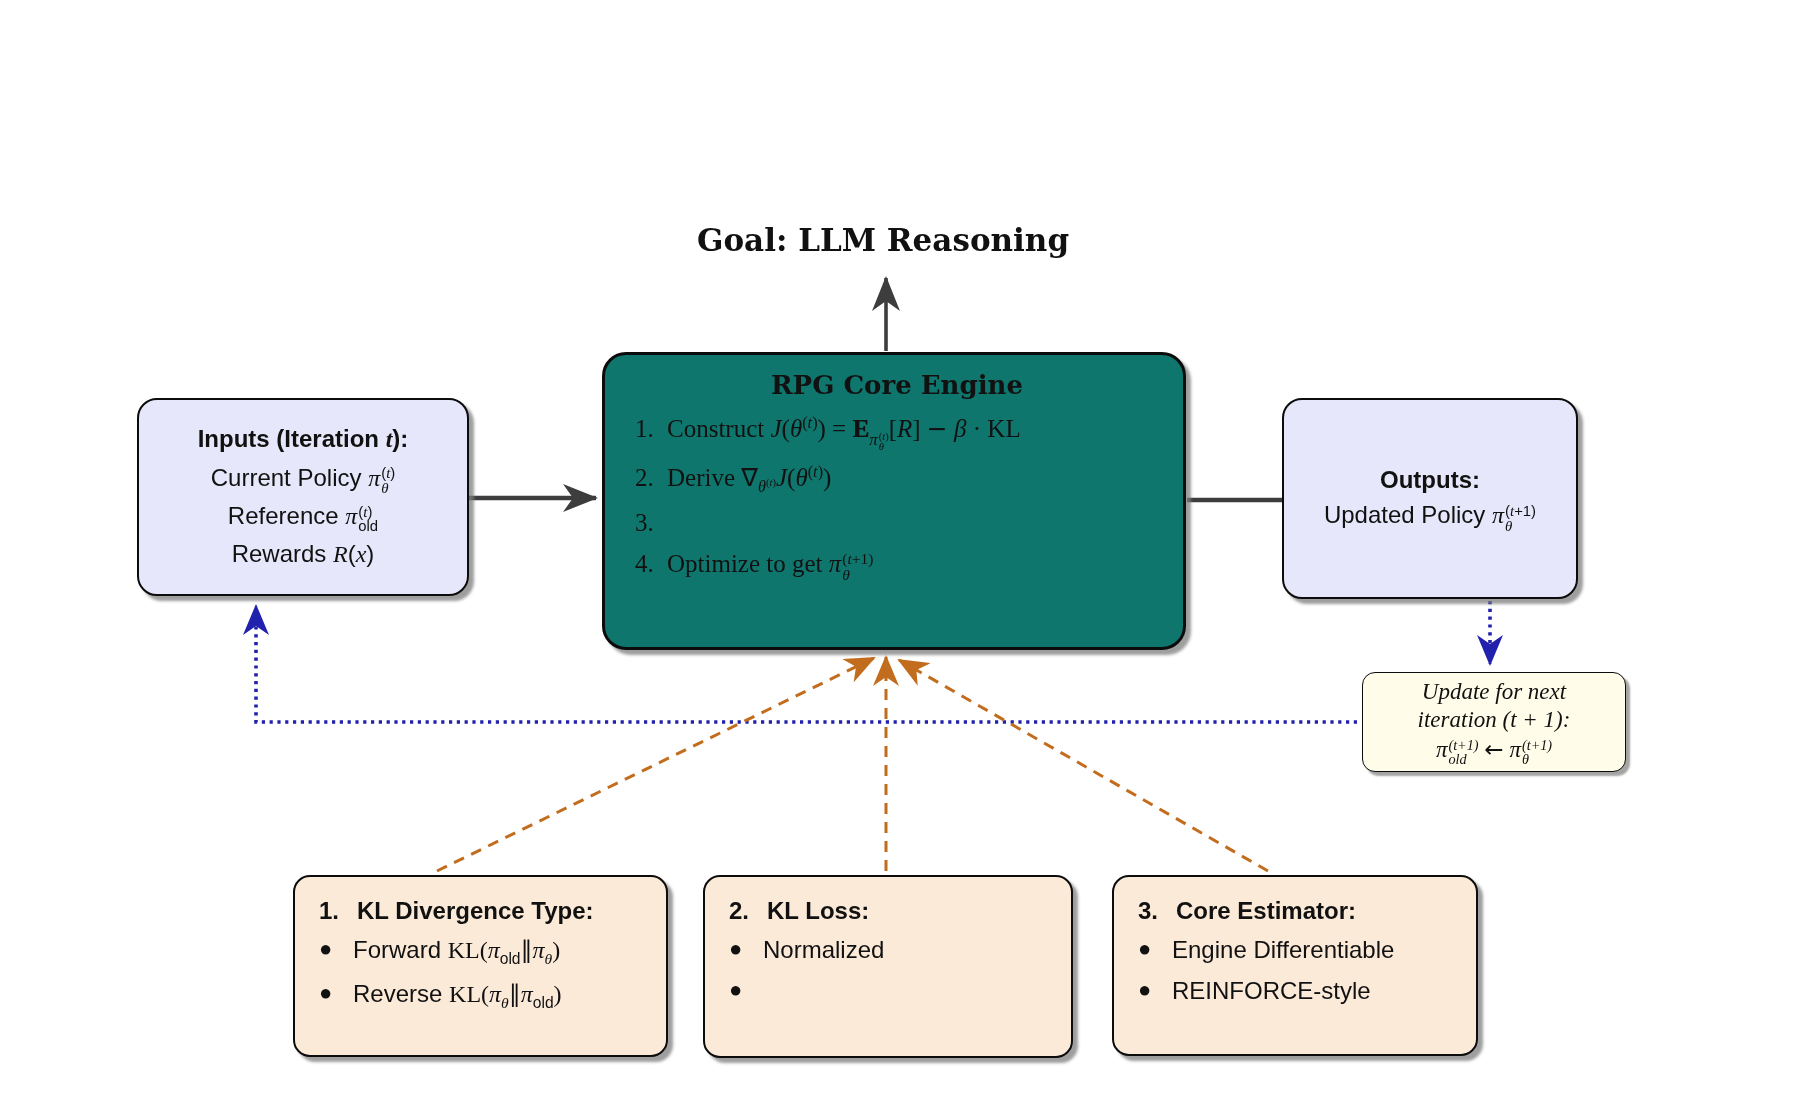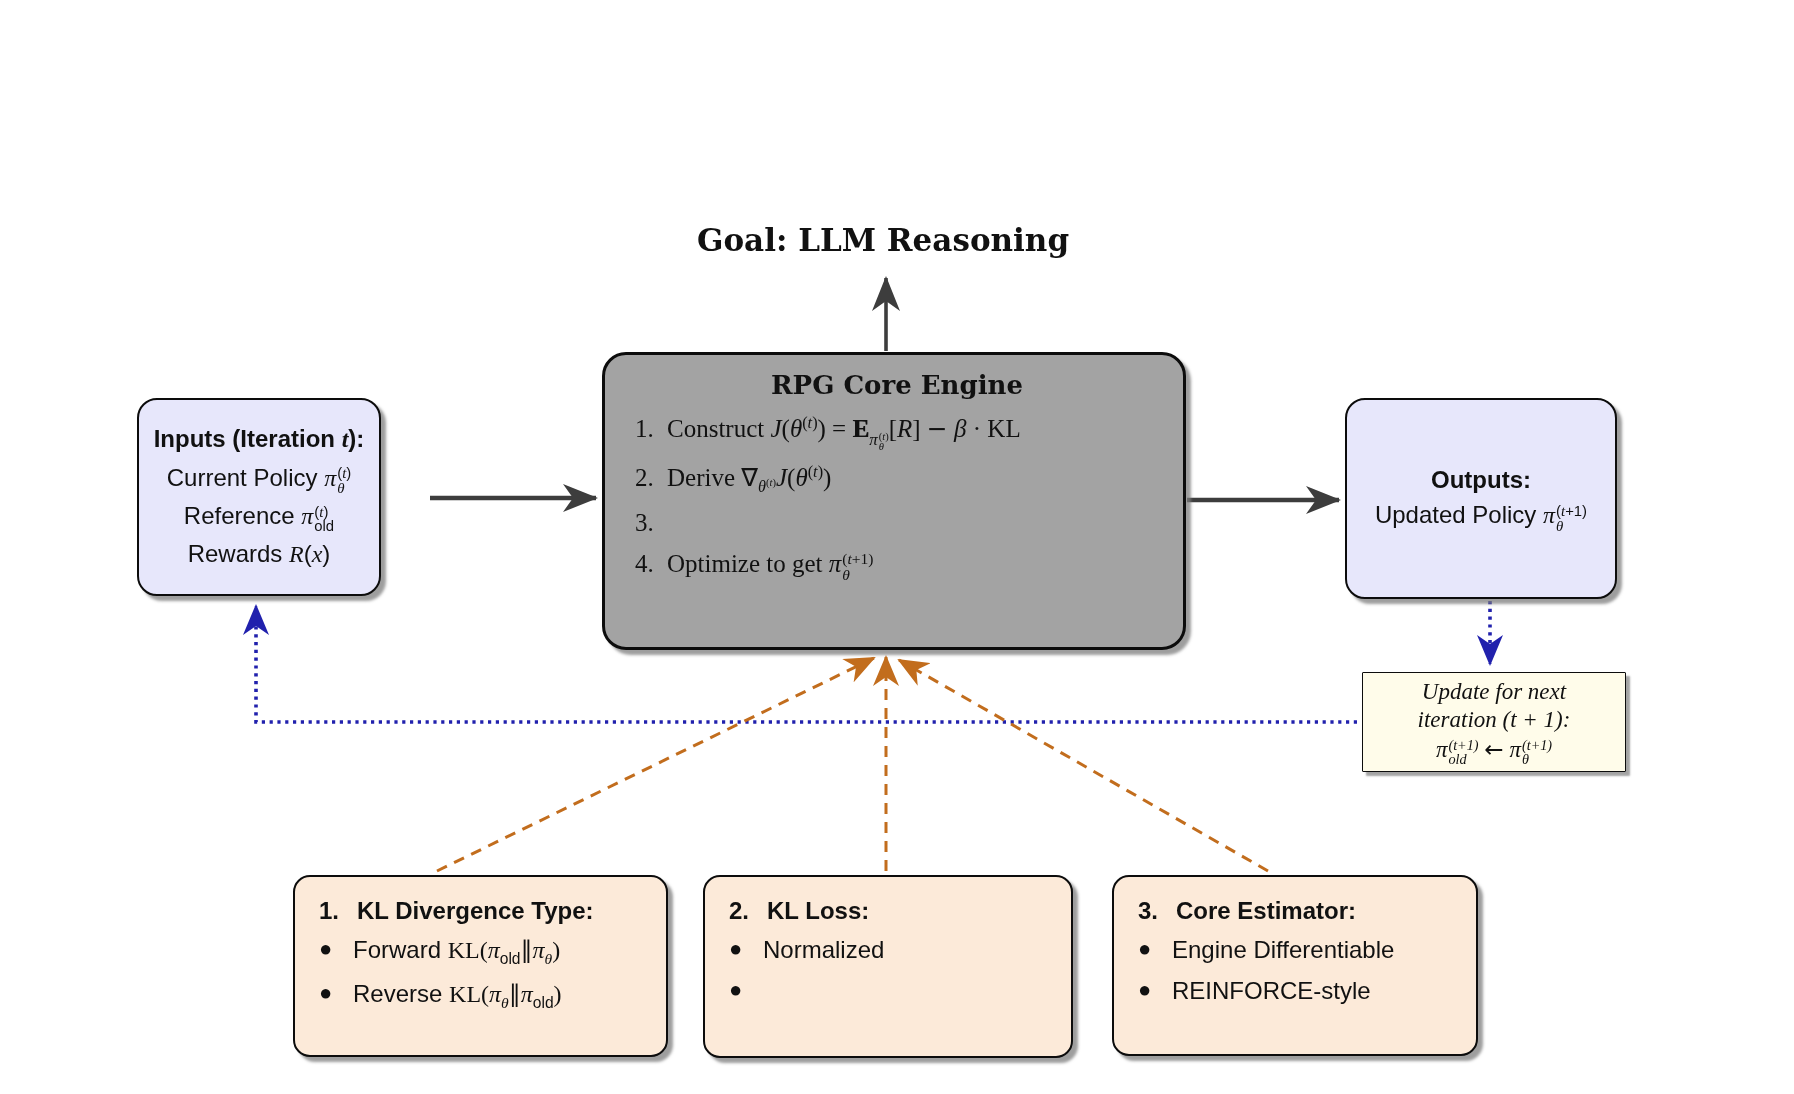--- a/index.html
+++ b/index.html
@@ -15,32 +15,32 @@
   .kl{font-family:"Liberation Serif",serif;}
   .up{font-style:normal;font-family:"Liberation Sans",sans-serif;}
   .stk{display:inline-block;vertical-align:-0.5em;font-size:0.62em;line-height:1;text-align:left;margin-left:1px;}
   .stk .t,.stk .b{display:block;}
   .bbE{font-family:"Liberation Serif",serif;font-weight:bold;font-style:normal;text-shadow:0.6px 0 currentColor;}
   .lowsub{vertical-align:-0.45em;font-size:0.68em;}
 
   
   .box{position:absolute;box-sizing:border-box;border:2.6px solid #0c0c0c;
        box-shadow:5px 5px 3px rgba(125,125,125,0.75);}
-  .engine{left:602px;top:352px;width:584px;height:298px;background:#a3a3a3;border-radius:24px;
+  .engine{left:602px;top:352px;width:584px;height:298px;background:#0f766e;border-radius:24px;
           border-width:3px;padding:15px 24px 0 30px;}
   .engine-title{font-family:"DejaVu Serif",serif;font-weight:bold;font-size:26px;text-align:center;margin-bottom:13px;}
   .eitem{display:flex;font-family:"Liberation Serif",serif;font-size:25px;line-height:1.28;
          margin-bottom:9px;white-space:nowrap;}
   .enum{width:32px;flex:none;}
   .io{background:#e7e7fb;border-radius:20px;display:flex;flex-direction:column;justify-content:center;
       text-align:center;font-size:24px;line-height:1.6;}
-  .inputs{left:137px;top:398px;width:244px;height:198px;}
-  .outputs{left:1345px;top:398px;width:272px;height:201px;line-height:1.45;}
+  .inputs{left:137px;top:398px;width:332px;height:198px;}
+  .outputs{left:1282px;top:398px;width:296px;height:201px;line-height:1.45;}
   .io .bold{font-weight:bold;}
-  .note{left:1362px;top:672px;width:264px;height:100px;background:#fffcea;border-radius:1px;
+  .note{left:1362px;top:672px;width:264px;height:100px;background:#fffcea;border-radius:13px;
         border-width:1.8px;box-shadow:4px 4px 2px rgba(125,125,125,0.7);
         font-family:"Liberation Serif",serif;font-style:italic;font-size:23px;line-height:1.25;
         display:flex;flex-direction:column;justify-content:center;text-align:center;}
   .goal{position:absolute;left:883px;top:222px;transform:translateX(-50%);white-space:nowrap;
         font-family:"DejaVu Serif",serif;font-weight:bold;font-size:31px;}
   .heading{position:absolute;left:843px;top:795px;transform:translateX(-50%);white-space:nowrap;
         font-family:"DejaVu Serif",serif;font-weight:bold;font-size:29px;}
   .cfg{background:#fcead9;border-radius:17px;border-width:2.4px;padding:20px 16px 0 24px;font-size:24px;}
   .cfg1{left:293px;top:875px;width:375px;height:182px;}
   .cfg2{left:703px;top:875px;width:370px;height:183px;}

